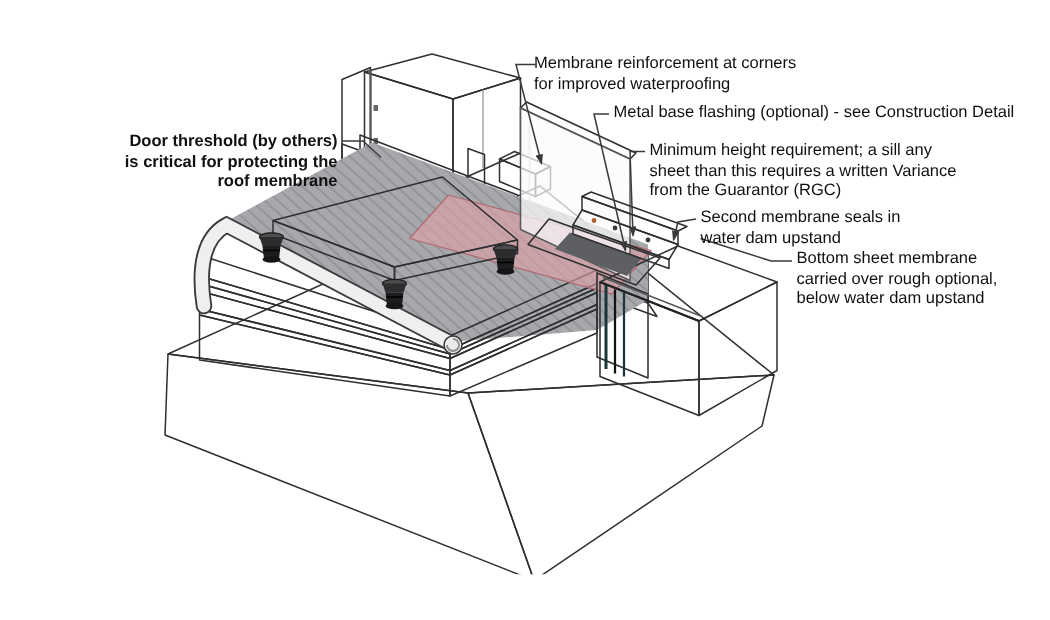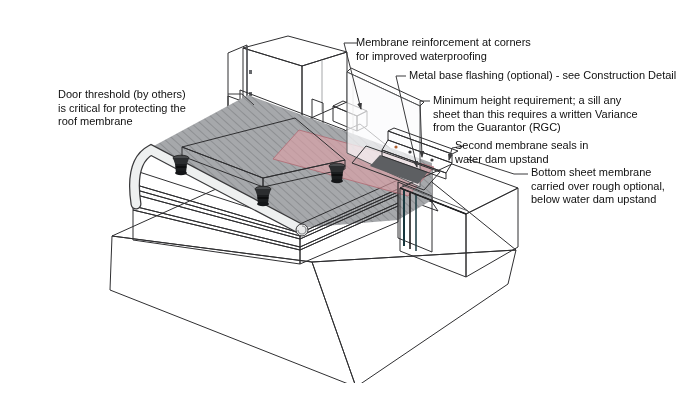--- a/index.html
+++ b/index.html
@@ -1,21 +1,21 @@
 <!DOCTYPE html>
 <html style="--c-bg: #ffffff; --c-red: #c81414; --c-redDark: #8e0d0d; --c-pink: #dfa0a7; --c-teal: #2e4a52; --c-tealDark: #1c3138; --c-concrete: #c9cbc9; --c-outline: #2f2f31;"><head>
 <meta charset="utf-8">
 <style>
   html,body{margin:0;padding:0;background:#fff;}
   #stage{position:relative;width:700px;height:383px;background:var(--c-bg,#fff);overflow:hidden;
          font-family:"Liberation Sans","DejaVu Sans",sans-serif;}
   #figure-svg{position:absolute;left:0;top:0;}
   .callout{position:absolute;font-size:11px;line-height:13.5px;color:#101010;
            white-space:pre-line;letter-spacing:0;}
-  .callout.right{}
+  .callout.right{text-align:right;font-weight:bold;}
   
   .fill-red{fill:var(--c-red)}
   .fill-red-dark{fill:var(--c-redDark)}
   .fill-pink{fill:var(--c-pink);fill-opacity:.62}
   .fill-teal{fill:var(--c-teal)}
   .fill-teal-dark{fill:var(--c-tealDark)}
   .fill-concrete{fill:var(--c-concrete)}
   .ln{stroke:var(--c-outline);stroke-width:1;fill:none;stroke-linejoin:round;}
   .leader{stroke:#3a3a3c;stroke-width:1;fill:none;}
   polygon,path,rect,ellipse,circle{shape-rendering:geometricPrecision;}
@@ -178,19 +178,19 @@
   <div class="callout" style="left:409px;top:69px;width:285px">Metal base flashing (optional) - see Construction Detail</div>
 
   <div class="callout right" style="left:58px;top:88px;width:167px">Door threshold (by others)
 is critical for protecting the
 roof membrane</div>
 
   <div class="callout" style="left:433px;top:94px;width:260px">Minimum height requirement; a sill any
 sheet than this requires a written Variance
 from the Guarantor (RGC)</div>
 
-  <div class="callout" style="left:455px;top:139px;width:180px">Second membrane seals in
+  <div class="callout" style="left:467px;top:139px;width:180px">Second membrane seals in
 water dam upstand</div>
 
   <div class="callout" style="left:531px;top:166px;width:165px">Bottom sheet membrane
 carried over rough optional,
 below water dam upstand</div>
 </div>
 
 </body></html>

